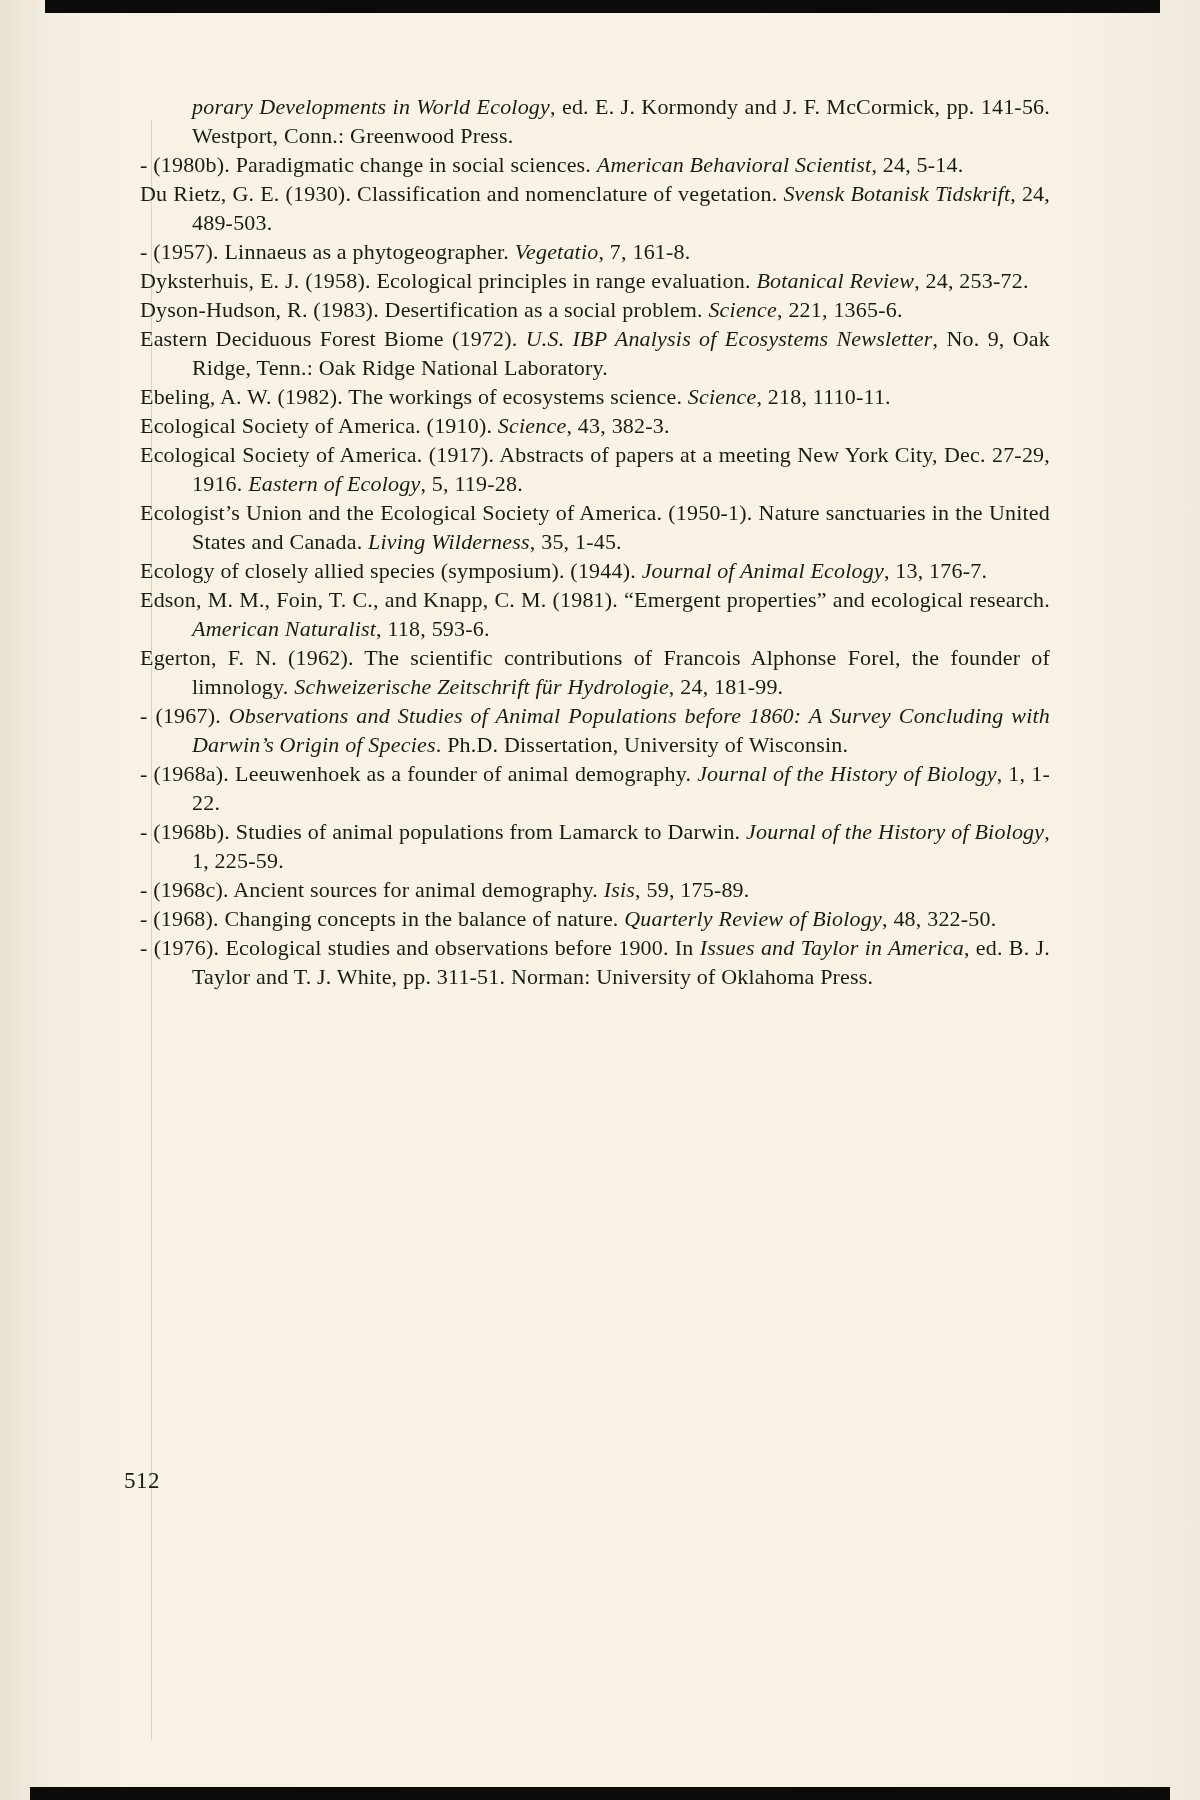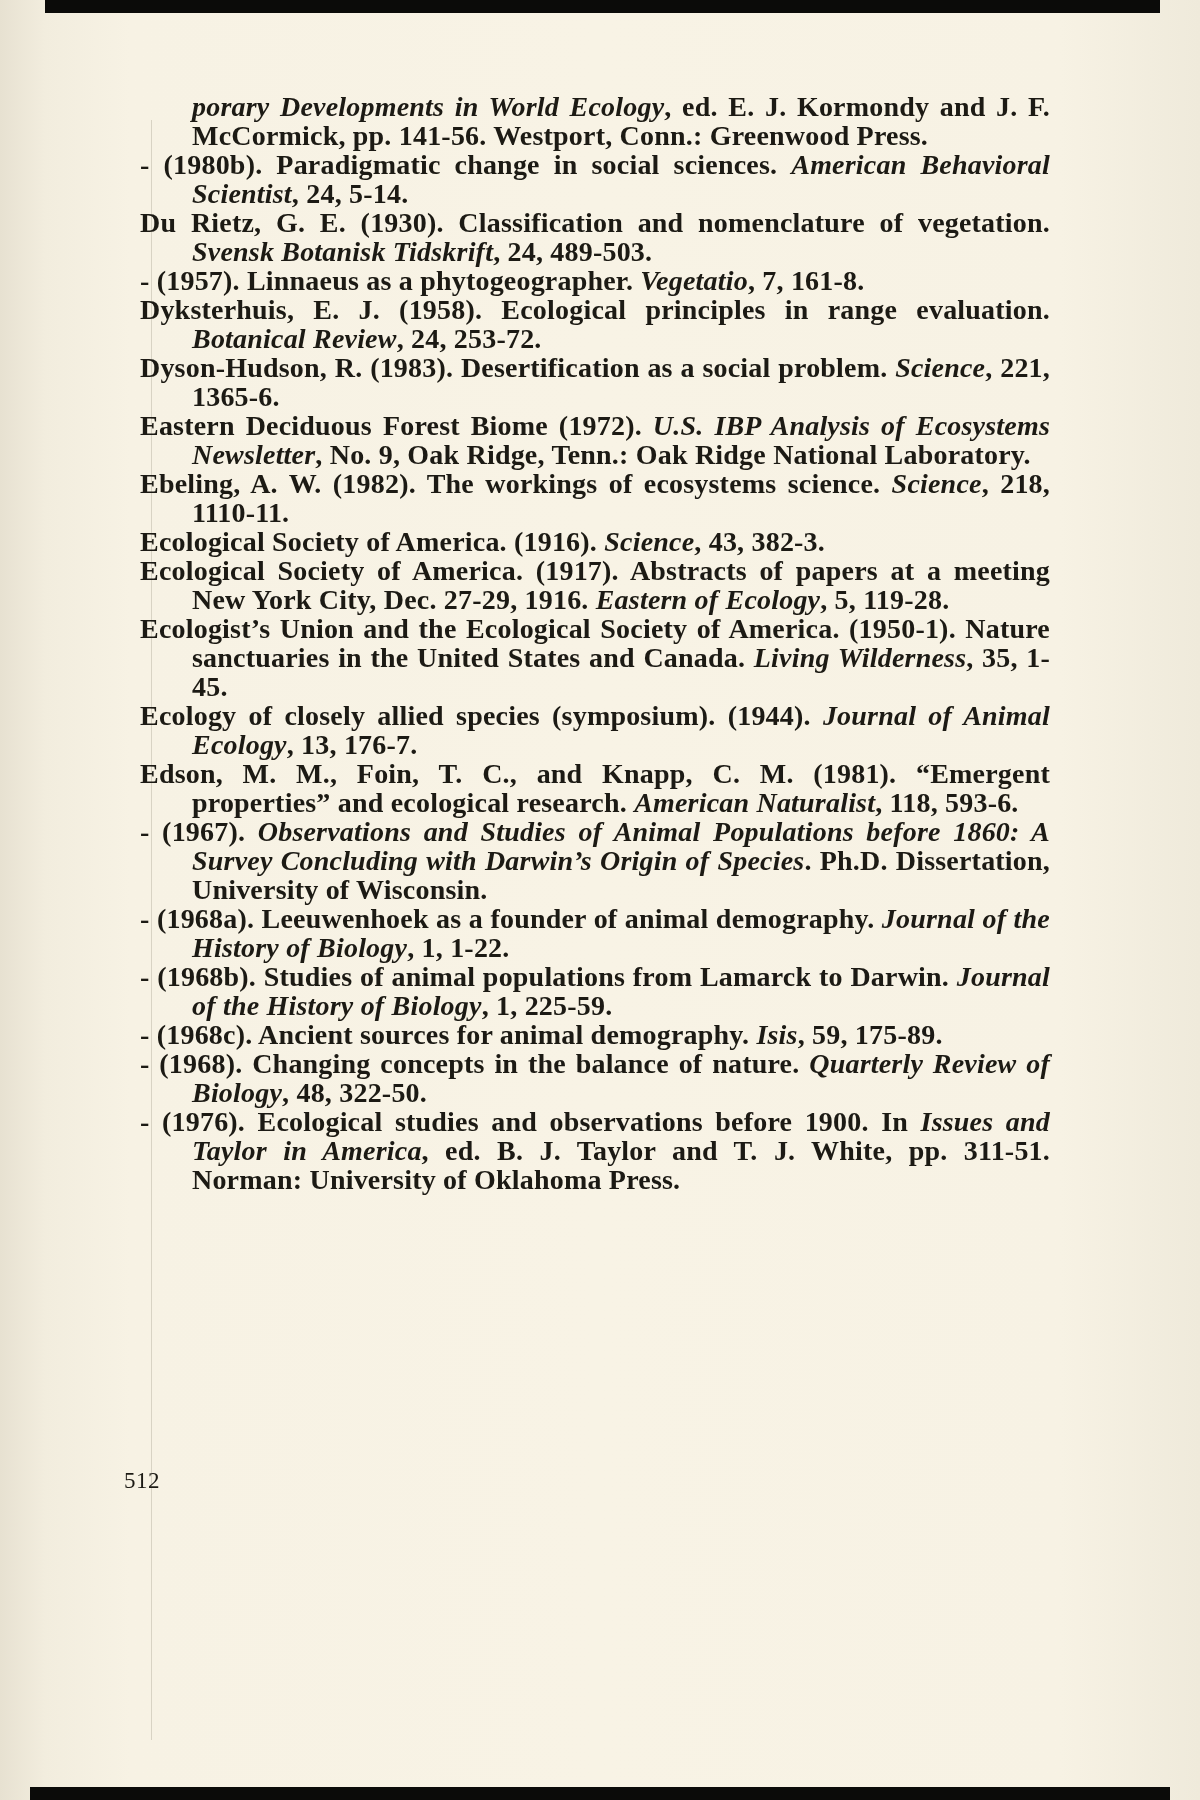--- a/index.html
+++ b/index.html
@@ -35,24 +35,23 @@
   .scan-crease {
     position: absolute;
     left: 151px; top: 120px;
     width: 1px; height: 1620px;
     background: rgba(110, 100, 80, 0.22);
   }
   .text-block {
     position: absolute;
     left: 140px; top: 92px;
     width: 910px;
-    font-size: 28px;
+    font-size: 22px;
     line-height: 29px;
     letter-spacing: 0.2px;
-    font-weight: bold;
   }
   .entry {
     margin: 0;
     padding-left: 52px;
     text-indent: -52px;
     text-align: justify;
   }
   .entry.continuation {
     text-indent: 0;
   }
@@ -75,25 +74,26 @@
 
   <div class="text-block">
       <p class="entry continuation"><em>porary Developments in World Ecology</em><span>, ed. E. J. Kormondy and J. F. McCormick, pp. 141-56. Westport, Conn.: Greenwood Press.</span></p>
       <p class="entry"><span>- (1980b). Paradigmatic change in social sciences. </span><em>American Behavioral Scientist</em><span>, 24, 5-14.</span></p>
       <p class="entry"><span>Du Rietz, G. E. (1930). Classification and nomenclature of vegetation. </span><em>Svensk Botanisk Tidskrift</em><span>, 24, 489-503.</span></p>
       <p class="entry"><span>- (1957). Linnaeus as a phytogeographer. </span><em>Vegetatio</em><span>, 7, 161-8.</span></p>
       <p class="entry"><span>Dyksterhuis, E. J. (1958). Ecological principles in range evaluation. </span><em>Botanical Review</em><span>, 24, 253-72.</span></p>
       <p class="entry"><span>Dyson-Hudson, R. (1983). Desertification as a social problem. </span><em>Science</em><span>, 221, 1365-6.</span></p>
       <p class="entry"><span>Eastern Deciduous Forest Biome (1972). </span><em>U.S. IBP Analysis of Ecosystems Newsletter</em><span>, No. 9, Oak Ridge, Tenn.: Oak Ridge National Laboratory.</span></p>
       <p class="entry"><span>Ebeling, A. W. (1982). The workings of ecosystems science. </span><em>Science</em><span>, 218, 1110-11.</span></p>
-      <p class="entry"><span>Ecological Society of America. (1916). </span><em>Science</em><span>, 43, 382-3.</span></p>
+      <p class="entry"><span>Ecological Society of America. (1910). </span><em>Science</em><span>, 43, 382-3.</span></p>
       <p class="entry"><span>Ecological Society of America. (1917). Abstracts of papers at a meeting New York City, Dec. 27-29, 1916. </span><em>Eastern of Ecology</em><span>, 5, 119-28.</span></p>
       <p class="entry"><span>Ecologist’s Union and the Ecological Society of America. (1950-1). Nature sanctuaries in the United States and Canada. </span><em>Living Wilderness</em><span>, 35, 1-45.</span></p>
       <p class="entry"><span>Ecology of closely allied species (symposium). (1944). </span><em>Journal of Animal Ecology</em><span>, 13, 176-7.</span></p>
       <p class="entry"><span>Edson, M. M., Foin, T. C., and Knapp, C. M. (1981). “Emergent properties” and ecological research. </span><em>American Naturalist</em><span>, 118, 593-6.</span></p>
+      <p class="entry"><span>Egerton, F. N. (1962). The scientific contributions of Francois Alphonse Forel, the founder of limnology. </span><em>Schweizerische Zeitschrift für Hydrologie</em><span>, 24, 181-99.</span></p>
       <p class="entry"><span>- (1967). </span><em>Observations and Studies of Animal Populations before 1860: A Survey Concluding with Darwin’s Origin of Species</em><span>. Ph.D. Dissertation, University of Wisconsin.</span></p>
       <p class="entry"><span>- (1968a). Leeuwenhoek as a founder of animal demography. </span><em>Journal of the History of Biology</em><span>, 1, 1-22.</span></p>
       <p class="entry"><span>- (1968b). Studies of animal populations from Lamarck to Darwin. </span><em>Journal of the History of Biology</em><span>, 1, 225-59.</span></p>
       <p class="entry"><span>- (1968c). Ancient sources for animal demography. </span><em>Isis</em><span>, 59, 175-89.</span></p>
       <p class="entry"><span>- (1968). Changing concepts in the balance of nature. </span><em>Quarterly Review of Biology</em><span>, 48, 322-50.</span></p>
       <p class="entry"><span>- (1976). Ecological studies and observations before 1900. In </span><em>Issues and Taylor in America</em><span>, ed. B. J. Taylor and T. J. White, pp. 311-51. Norman: University of Oklahoma Press.</span></p>
     </div>
 
   <div class="page-number">512</div>
 

